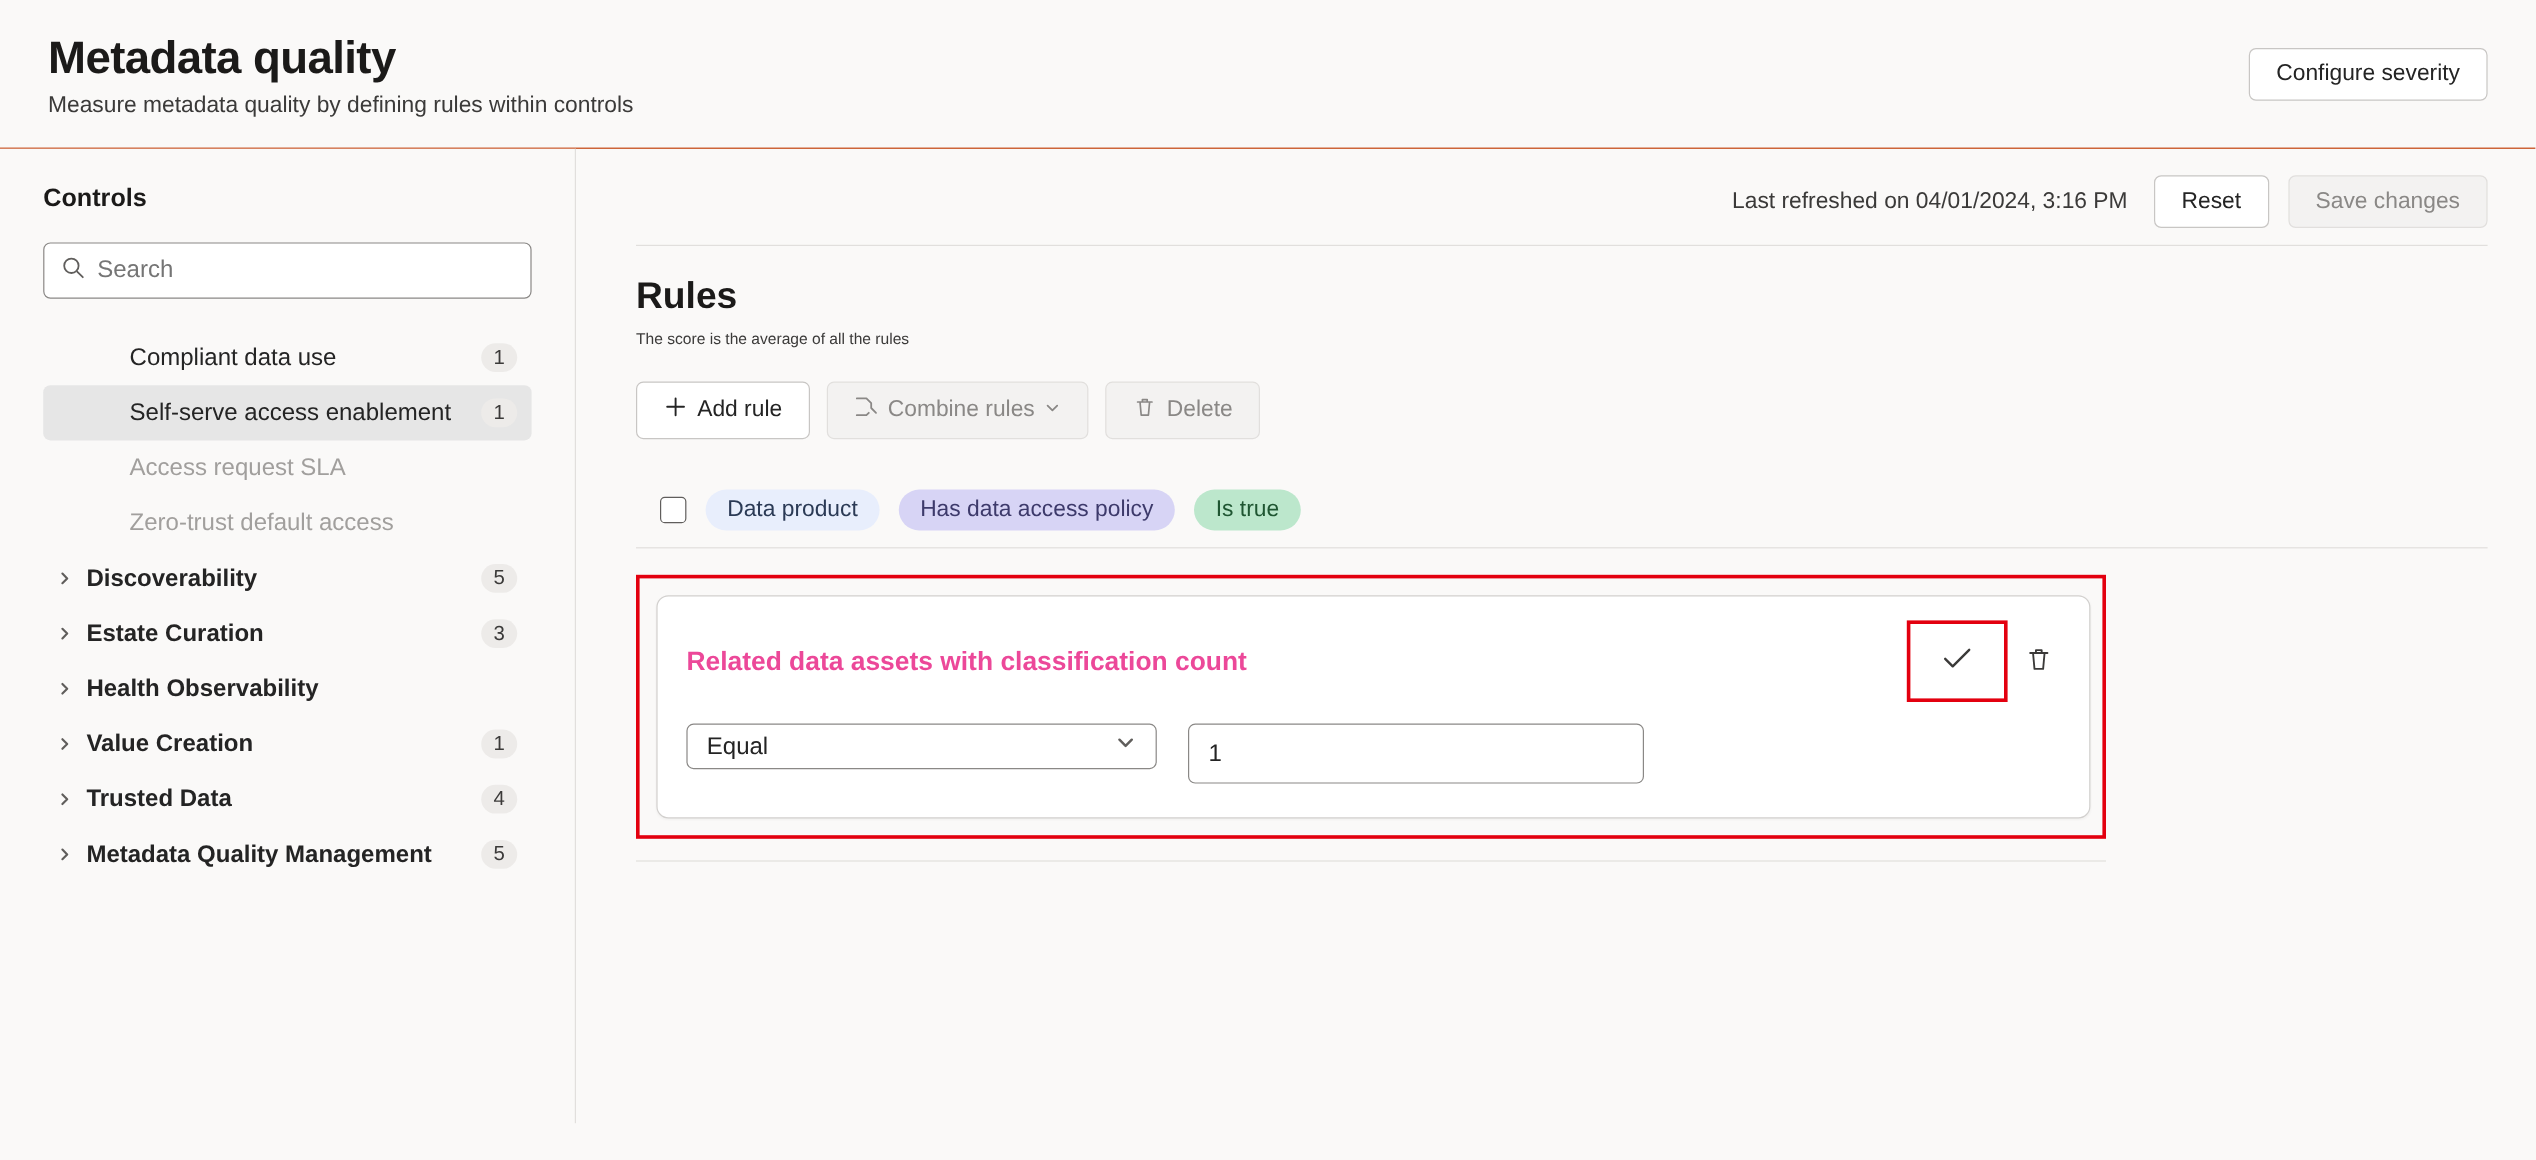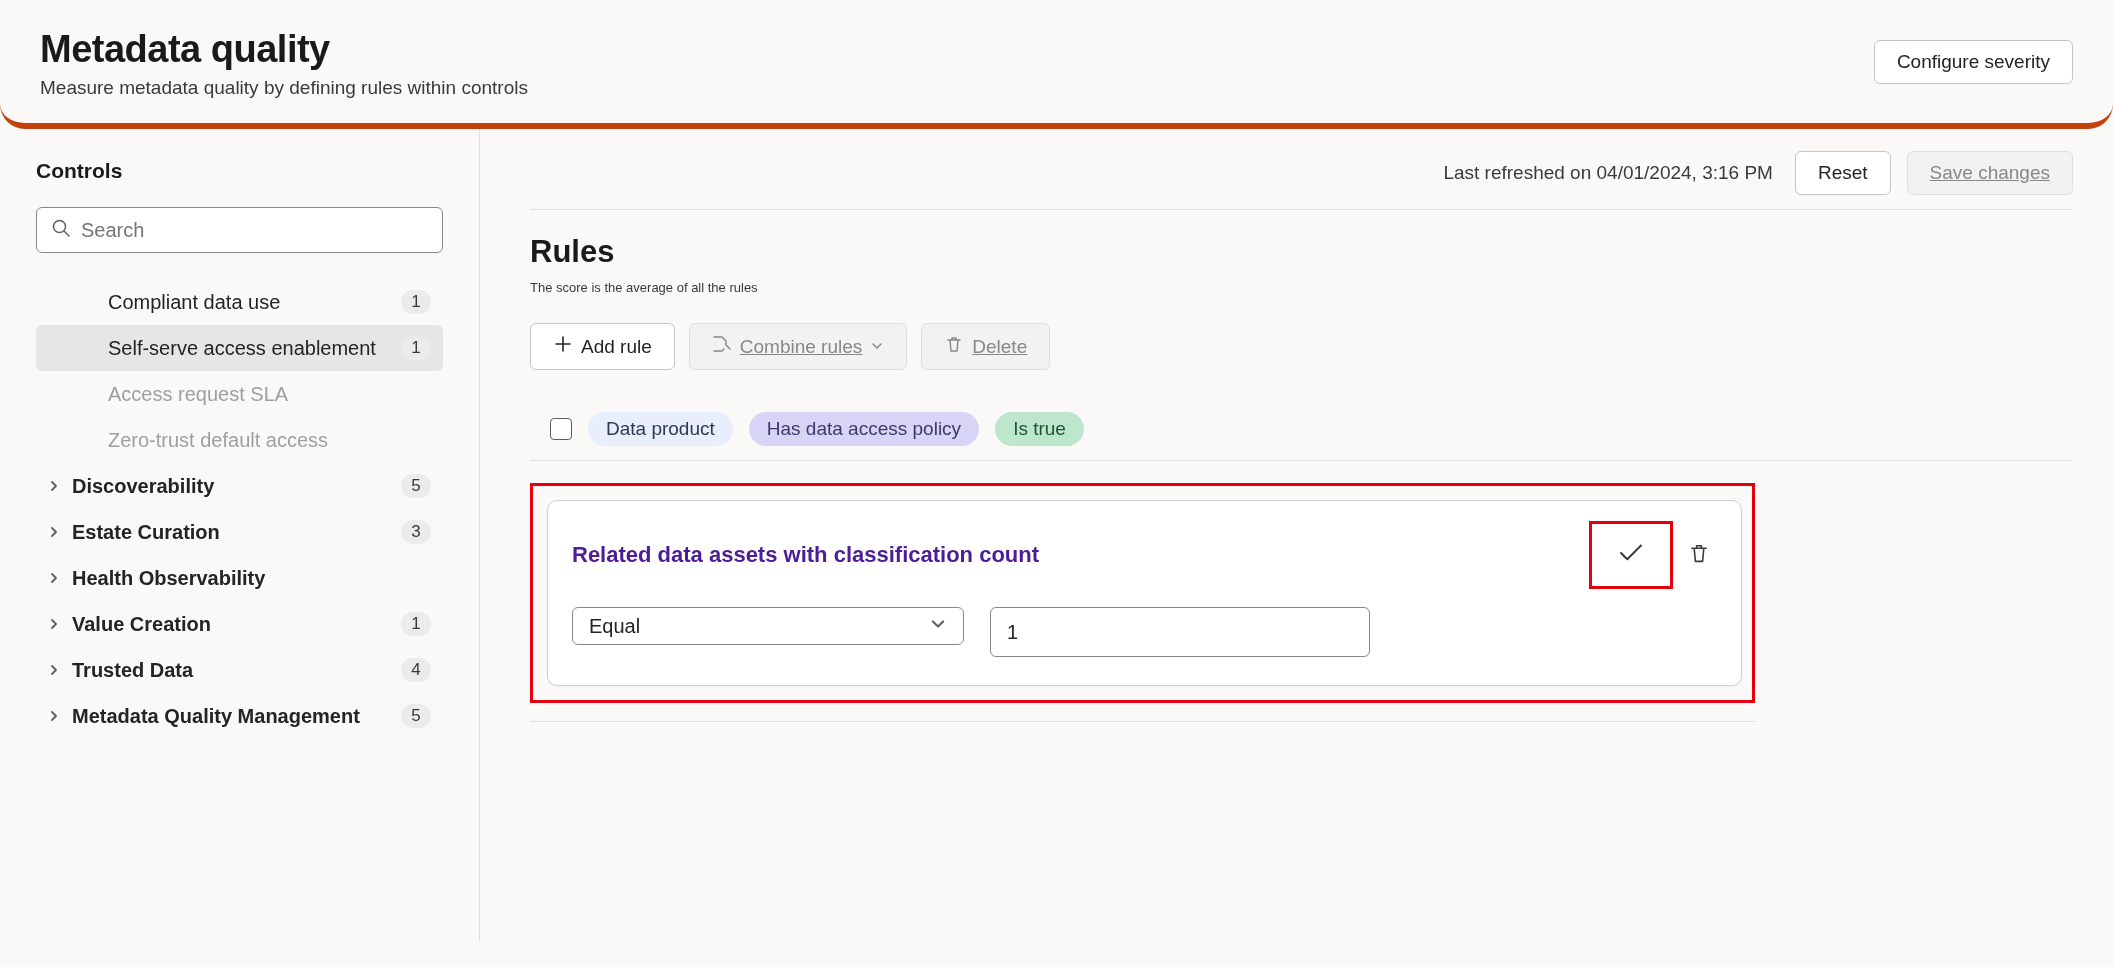--- a/index.html
+++ b/index.html
@@ -3,40 +3,39 @@
 <meta charset="utf-8">
 <style>
   * { box-sizing: border-box; margin: 0; padding: 0; font-family: "Segoe UI", -apple-system, BlinkMacSystemFont, sans-serif; }
   body { background: #faf9f8; color: #242424; width: 2113px; height: 967px; overflow: hidden; }
 
   .header {
     display: flex;
     justify-content: space-between;
     align-items: flex-start;
     padding: 28px 40px 24px 40px;
-    border-bottom: 6px solid #c2410c;
+    border-bottom: 1px solid #c2410c;
     background: #faf9f8;
-    border-radius: 25px;
   }
   .header-left { }
   .page-title { font-size: 38px; font-weight: 700; color: #1b1a19; letter-spacing: -0.5px; }
   .page-subtitle { font-size: 19px; color: #3b3a39; margin-top: 6px; }
   .btn {
     border: 1px solid #c8c6c4;
     background: #fff;
     border-radius: 6px;
     padding: 10px 22px;
     font-size: 19px;
     color: #242424;
     cursor: pointer;
     display: inline-flex;
     align-items: center;
     gap: 8px;
   }
-  .btn-disabled { background: #f3f2f1; color: #8a8886; border-color: #e1dfdd; cursor: default; text-decoration: underline; }
+  .btn-disabled { background: #f3f2f1; color: #8a8886; border-color: #e1dfdd; cursor: default; }
 
   .body { display: flex; height: calc(100% - 155px); }
 
   .sidebar {
     width: 480px;
     border-right: 1px solid #e1dfdd;
     padding: 30px 36px 30px 36px;
     background: #faf9f8;
   }
   .sidebar-title { font-size: 21px; font-weight: 700; color: #1b1a19; margin-bottom: 24px; }
@@ -138,21 +137,21 @@
     background: #fff;
     padding: 20px 24px 28px 24px;
     box-shadow: 0 1px 2px rgba(0,0,0,0.04);
   }
   .editor-head {
     display: flex;
     align-items: center;
     justify-content: space-between;
     margin-bottom: 18px;
   }
-  .editor-title { font-size: 22px; font-weight: 600; color: #4c1d95; }
+  .editor-title { font-size: 22px; font-weight: 600; color: #ec4899; }
   .editor-actions { display:flex; align-items:center; gap: 8px; }
   .confirm-box {
     border: 3px solid #e3000f;
     width: 84px; height: 68px;
     display:flex; align-items:center; justify-content:center;
     cursor:pointer;
   }
   .trash-btn { cursor:pointer; padding:6px; display:inline-flex; }
 
   .editor-fields { display:flex; gap: 26px; }

